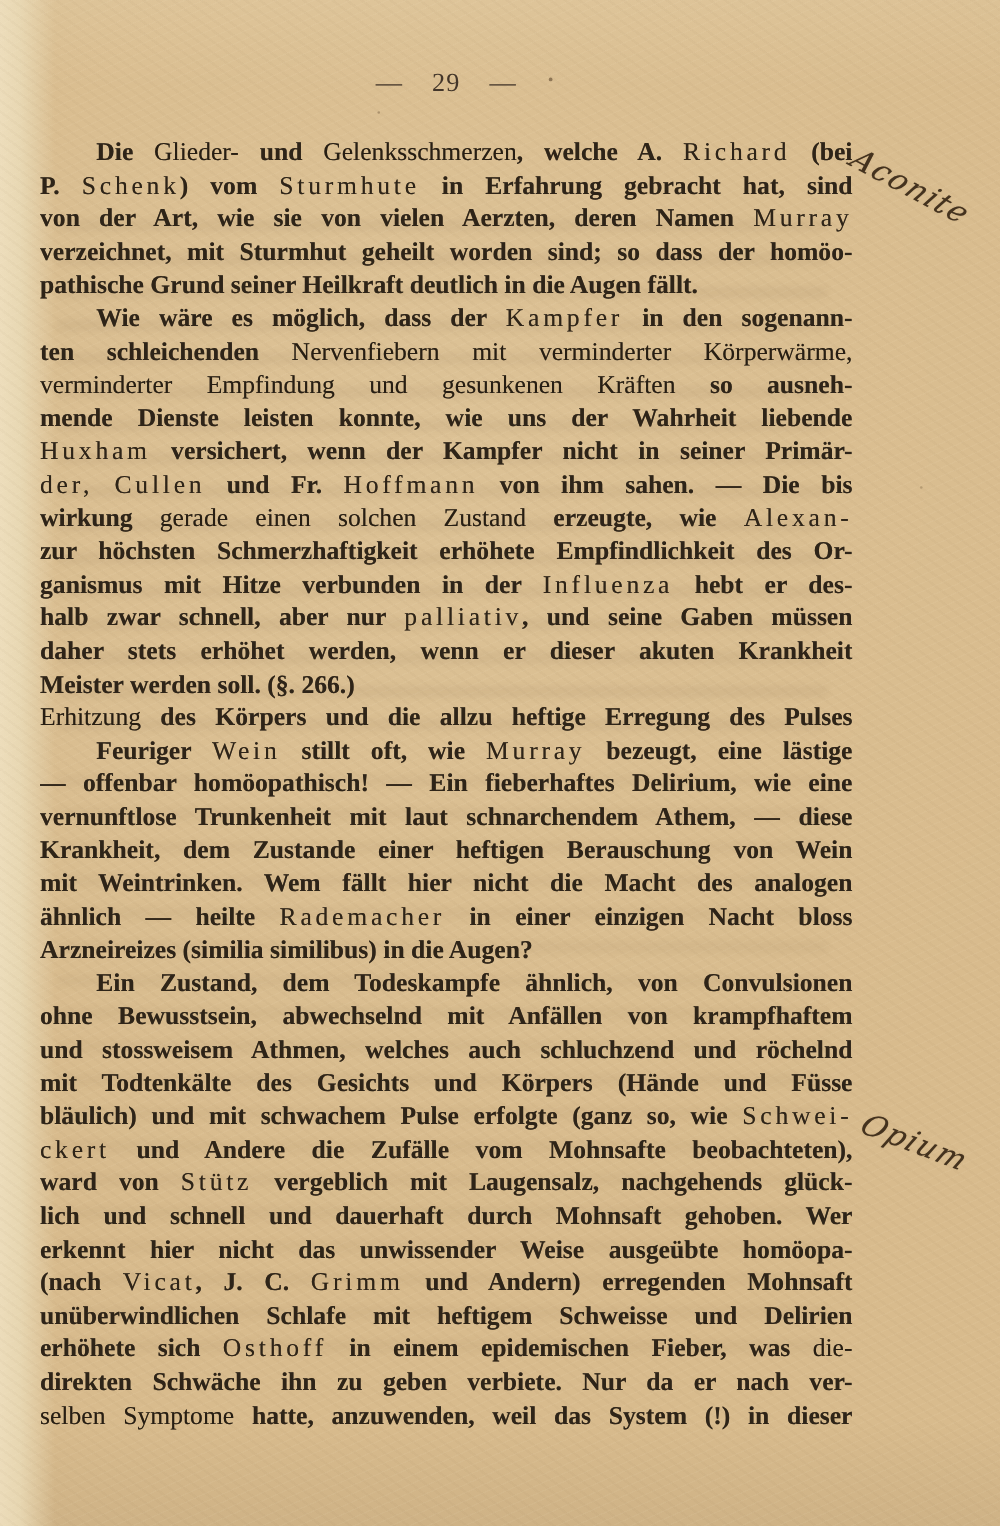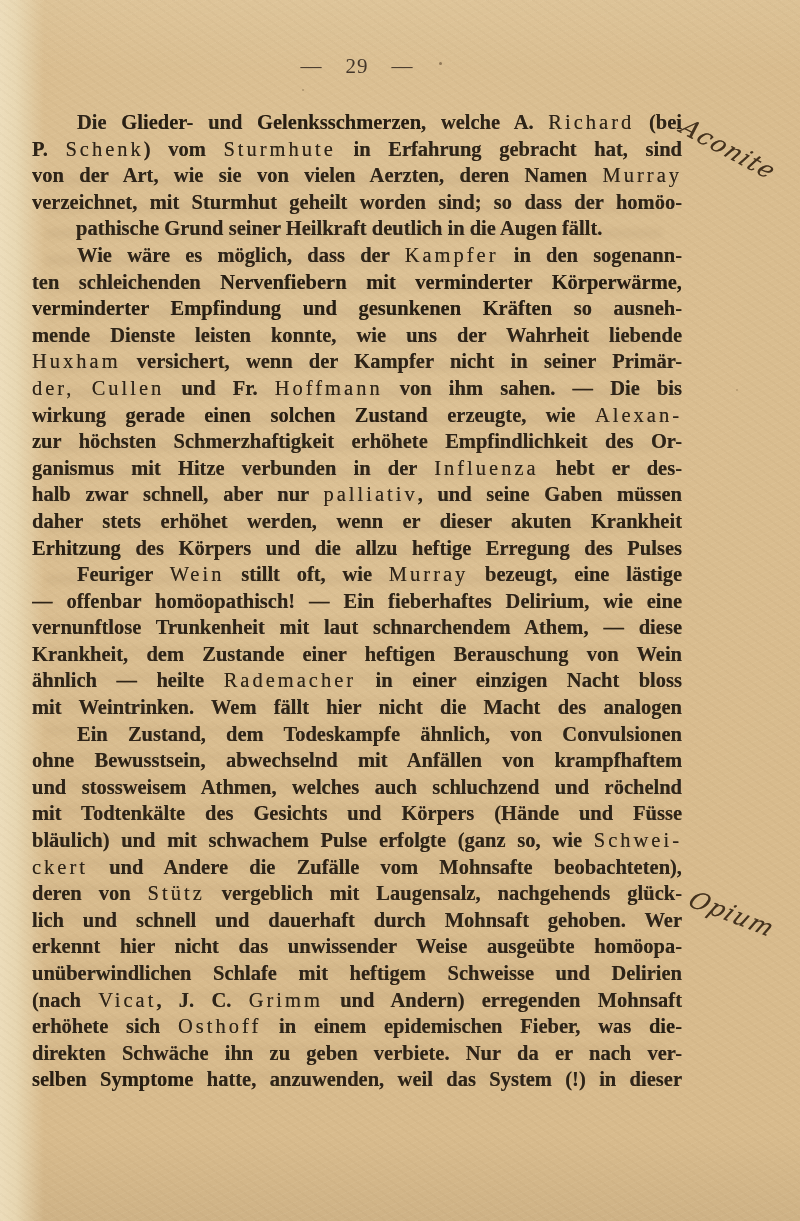--- a/index.html
+++ b/index.html
@@ -28,24 +28,24 @@
 
   .pagenum{position:absolute;left:32px;top:54px;width:650px;
     display:flex;justify-content:center;align-items:baseline;gap:23px;
     font-size:21px;color:#43362a;letter-spacing:1px;}
 
   .text-block{position:absolute;left:32px;top:109px;width:650px;
     font-size:20.5px;line-height:26.6px;
     text-shadow:0 0 .4px rgba(44,33,22,0.55);}
   .line{height:26.6px;overflow:hidden;white-space:normal;
     text-align:justify;text-align-last:justify;}
-  .line.end{text-align-last:left;margin-left:44px;}
+  .line.end{text-align-last:left;}
   .line.ind{text-indent:45px;}
   .seg-n{font-weight:bold;}
-  .seg-b{font-weight:bold;color:#271e13;}
+  .seg-b{font-weight:normal;color:#271e13;}
   .seg-sp{letter-spacing:3px;margin-top:44px;}
 
   .annot{position:absolute;font-family:"DejaVu Serif",serif;font-style:italic;
     color:#44321e;letter-spacing:1.5px;
     text-shadow:0 0 .6px rgba(62,45,26,0.5);}
   .annot-aconite{left:692px;top:114px;font-size:24px;
     transform:rotate(28deg) skewX(-10deg);transform-origin:left top;}
   .annot-opium{left:698px;top:886px;font-size:24px;
     transform:rotate(21deg) skewX(-10deg);transform-origin:left top;}
 
@@ -80,38 +80,40 @@
       <div class="line"><span class="seg-n">ten schleichenden </span><span class="seg-b">Nervenfiebern mit verminderter Körperwärme,</span></div>
       <div class="line"><span class="seg-b">verminderter Empfindung und gesunkenen Kräften</span><span class="seg-n"> so ausneh-</span></div>
       <div class="line"><span class="seg-n">mende Dienste leisten konnte, wie uns der Wahrheit liebende</span></div>
       <div class="line"><span class="seg-sp">Huxham</span><span class="seg-n"> versichert, wenn der Kampfer nicht in seiner Primär-</span></div>
       <div class="line"><span class="seg-sp">der,</span><span class="seg-n"> </span><span class="seg-sp">Cullen</span><span class="seg-n"> und Fr. </span><span class="seg-sp">Hoffmann</span><span class="seg-n"> von ihm sahen. — Die bis</span></div>
       <div class="line"><span class="seg-n">wirkung </span><span class="seg-b">gerade einen solchen Zustand</span><span class="seg-n"> erzeugte, wie </span><span class="seg-sp">Alexan-</span></div>
       <div class="line"><span class="seg-n">zur höchsten Schmerzhaftigkeit erhöhete Empfindlichkeit des Or-</span></div>
       <div class="line"><span class="seg-n">ganismus mit Hitze verbunden in der </span><span class="seg-sp">Influenza</span><span class="seg-n"> hebt er des-</span></div>
       <div class="line"><span class="seg-n">halb zwar schnell, aber nur </span><span class="seg-sp">palliativ</span><span class="seg-n">, und seine Gaben müssen</span></div>
       <div class="line"><span class="seg-n">daher stets erhöhet werden, wenn er dieser akuten Krankheit</span></div>
+      <div class="line end"><span class="seg-n">Meister werden soll. (§. 266.)</span></div>
       <div class="line"><span class="seg-b">Erhitzung</span><span class="seg-n"> des Körpers und die allzu heftige Erregung des Pulses</span></div>
       <div class="line ind"><span class="seg-n">Feuriger </span><span class="seg-sp">Wein</span><span class="seg-n"> stillt oft, wie </span><span class="seg-sp">Murray</span><span class="seg-n"> bezeugt, eine lästige</span></div>
       <div class="line"><span class="seg-n">— offenbar homöopathisch! — Ein fieberhaftes Delirium, wie eine</span></div>
       <div class="line"><span class="seg-n">vernunftlose Trunkenheit mit laut schnarchendem Athem, — diese</span></div>
       <div class="line"><span class="seg-n">Krankheit, dem Zustande einer heftigen Berauschung von Wein</span></div>
+      <div class="line"><span class="seg-n">mit Weintrinken. Wem fällt hier nicht die Macht des analogen</span></div>
       <div class="line"><span class="seg-n">ähnlich — heilte </span><span class="seg-sp">Rademacher</span><span class="seg-n"> in einer einzigen Nacht bloss</span></div>
-      <div class="line"><span class="seg-n">mit Weintrinken. Wem fällt hier nicht die Macht des analogen</span></div>
+      <div class="line end"><span class="seg-n">Arzneireizes (similia similibus) in die Augen?</span></div>
       <div class="line ind"><span class="seg-n">Ein Zustand, dem Todeskampfe ähnlich, von Convulsionen</span></div>
       <div class="line"><span class="seg-n">ohne Bewusstsein, abwechselnd mit Anfällen von krampfhaftem</span></div>
       <div class="line"><span class="seg-n">und stossweisem Athmen, welches auch schluchzend und röchelnd</span></div>
       <div class="line"><span class="seg-n">mit Todtenkälte des Gesichts und Körpers (Hände und Füsse</span></div>
       <div class="line"><span class="seg-n">bläulich) und mit schwachem Pulse erfolgte (ganz so, wie </span><span class="seg-sp">Schwei-</span></div>
       <div class="line"><span class="seg-sp">ckert</span><span class="seg-n"> und Andere die Zufälle vom Mohnsafte beobachteten),</span></div>
-      <div class="line"><span class="seg-n">deren von </span><span class="seg-sp">Stütz</span><span class="seg-n"> vergeblich mit Laugensalz, nachgehends glück-</span></div>
+      <div class="line"><span class="seg-n">ward von </span><span class="seg-sp">Stütz</span><span class="seg-n"> vergeblich mit Laugensalz, nachgehends glück-</span></div>
       <div class="line"><span class="seg-n">lich und schnell und dauerhaft durch Mohnsaft gehoben. Wer</span></div>
       <div class="line"><span class="seg-n">erkennt hier nicht das unwissender Weise ausgeübte homöopa-</span></div>
+      <div class="line"><span class="seg-n">(nach </span><span class="seg-sp">Vicat</span><span class="seg-n">, J. C. </span><span class="seg-sp">Grimm</span><span class="seg-n"> und Andern) erregenden Mohnsaft</span></div>
       <div class="line"><span class="seg-n">unüberwindlichen Schlafe mit heftigem Schweisse und Delirien</span></div>
-      <div class="line"><span class="seg-n">(nach </span><span class="seg-sp">Vicat</span><span class="seg-n">, J. C. </span><span class="seg-sp">Grimm</span><span class="seg-n"> und Andern) erregenden Mohnsaft</span></div>
       <div class="line"><span class="seg-n">erhöhete sich </span><span class="seg-sp">Osthoff</span><span class="seg-n"> in einem epidemischen Fieber, was </span><span class="seg-b">die-</span></div>
       <div class="line"><span class="seg-n">direkten Schwäche ihn zu geben verbiete. Nur da er nach ver-</span></div>
       <div class="line"><span class="seg-b">selben Symptome</span><span class="seg-n"> hatte, anzuwenden, weil das System (!) in dieser</span></div>
     </div>
 
   <div class="annot annot-aconite">Aconite</div>
   <div class="annot annot-opium">Opium</div>
 
   <div class="speck speck-1"></div>
   <div class="speck speck-2"></div>

